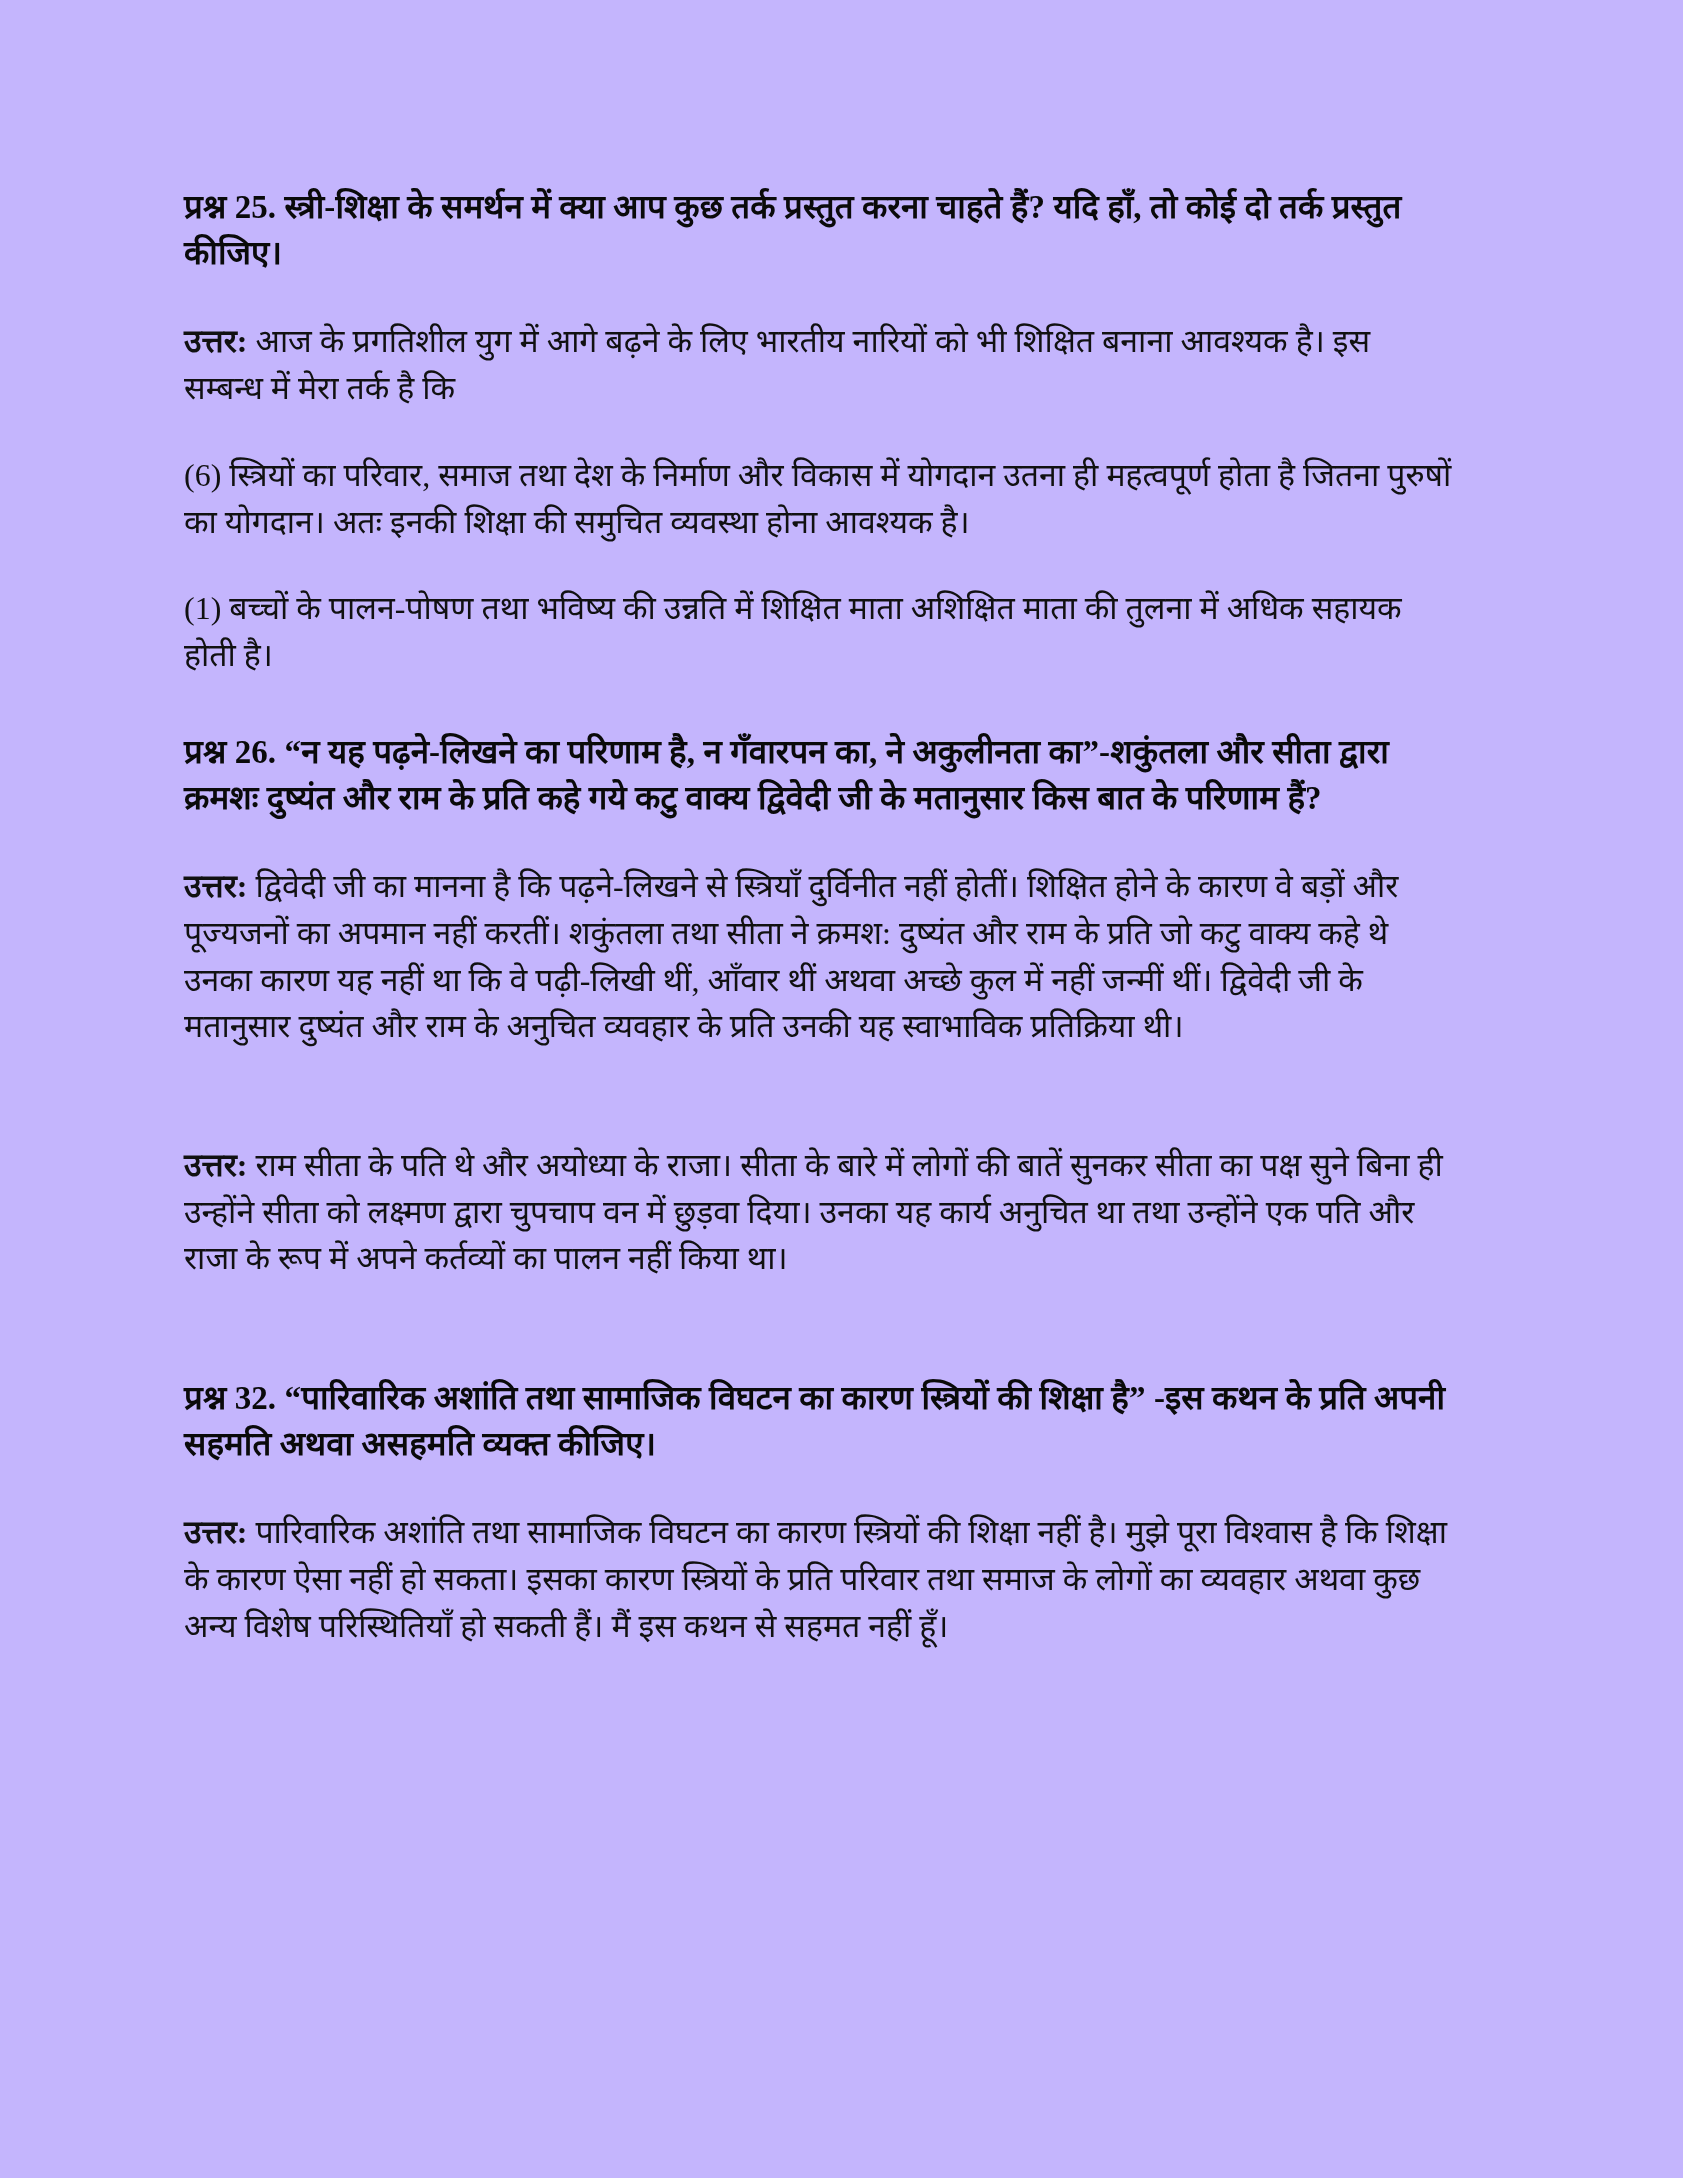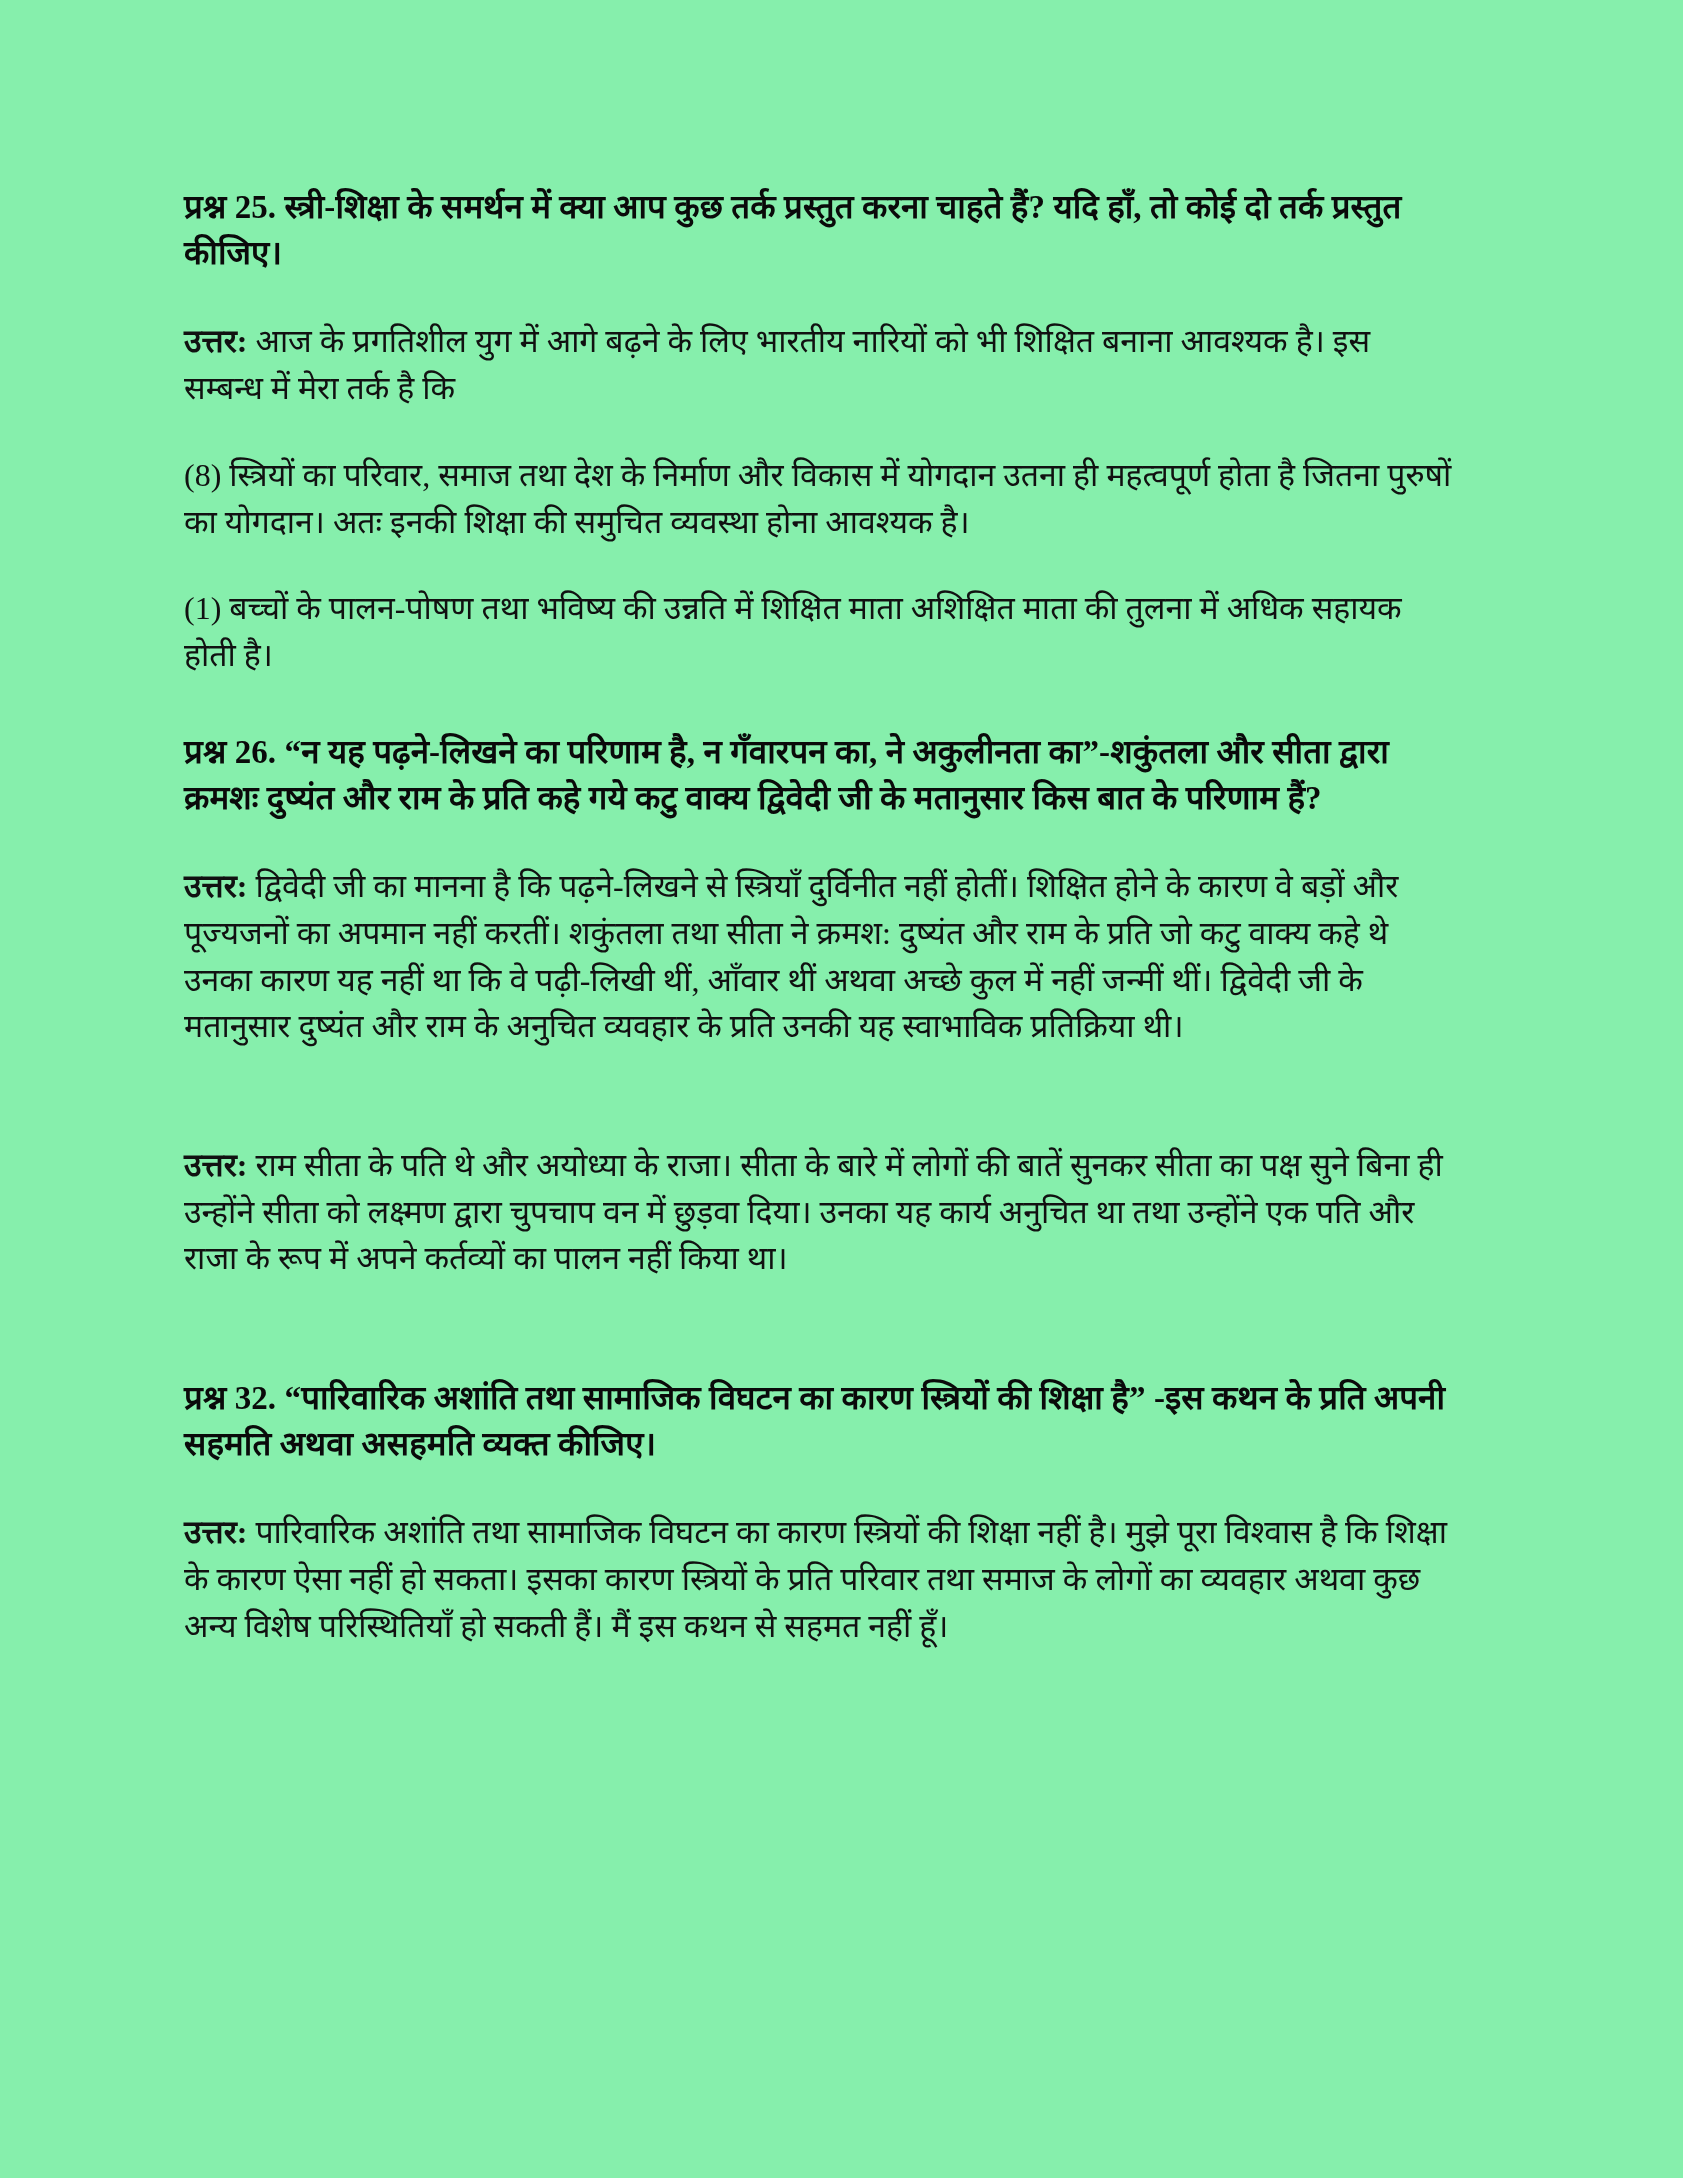--- a/index.html
+++ b/index.html
@@ -13,21 +13,21 @@
     height: 2178px;
     font-family: "Liberation Serif", "DejaVu Serif", serif;
     color: #0d0d0d;
     -webkit-font-smoothing: antialiased;
   }
   .page {
     position: relative;
     box-sizing: border-box;
     width: 1683px;
     height: 2178px;
-    background: #86efac;
+    background: #c4b5fd;
     padding: 184px 230px 119px 184px;
   }
   .content {
     width: 1269px;
   }
 
   
   .q-block {
     font-weight: bold;
     font-size: 33px;
@@ -66,21 +66,21 @@
   <div class="content">
 
     <div class="q-block"><span style="font-weight: bold;">प्रश्न 25.</span> स्त्री-शिक्षा के समर्थन में क्या आप कुछ तर्क प्रस्तुत करना चाहते हैं? यदि हाँ, तो कोई दो तर्क प्रस्तुत कीजिए।</div>
 
     <div class="gap-q-to-a"></div>
 
     <div class="a-block"><span style="font-weight: bold;">उत्तर:</span> आज के प्रगतिशील युग में आगे बढ़ने के लिए भारतीय नारियों को भी शिक्षित बनाना आवश्यक है। इस सम्बन्ध में मेरा तर्क है कि</div>
 
     <div class="gap-a-to-p"></div>
 
-    <div class="p-plain">(8) स्त्रियों का परिवार, समाज तथा देश के निर्माण और विकास में योगदान उतना ही महत्वपूर्ण होता है जितना पुरुषों का योगदान। अतः इनकी शिक्षा की समुचित व्यवस्था होना आवश्यक है।</div>
+    <div class="p-plain">(6) स्त्रियों का परिवार, समाज तथा देश के निर्माण और विकास में योगदान उतना ही महत्वपूर्ण होता है जितना पुरुषों का योगदान। अतः इनकी शिक्षा की समुचित व्यवस्था होना आवश्यक है।</div>
 
     <div class="gap-p-to-p"></div>
 
     <div class="p-plain">(1) बच्चों के पालन-पोषण तथा भविष्य की उन्नति में शिक्षित माता अशिक्षित माता की तुलना में अधिक सहायक होती है।</div>
 
     <div class="gap-sec"></div>
 
     <div class="q-block"><span style="font-weight: bold; text-align: center;">प्रश्न 26.</span> “न यह पढ़ने-लिखने का परिणाम है, न गॅंवारपन का, ने अकुलीनता का”-शकुंतला और सीता द्वारा क्रमशः दुष्यंत और राम के प्रति कहे गये कटु वाक्य द्विवेदी जी के मतानुसार किस बात के परिणाम हैं?</div>
 
     <div class="gap-q-to-a"></div>

